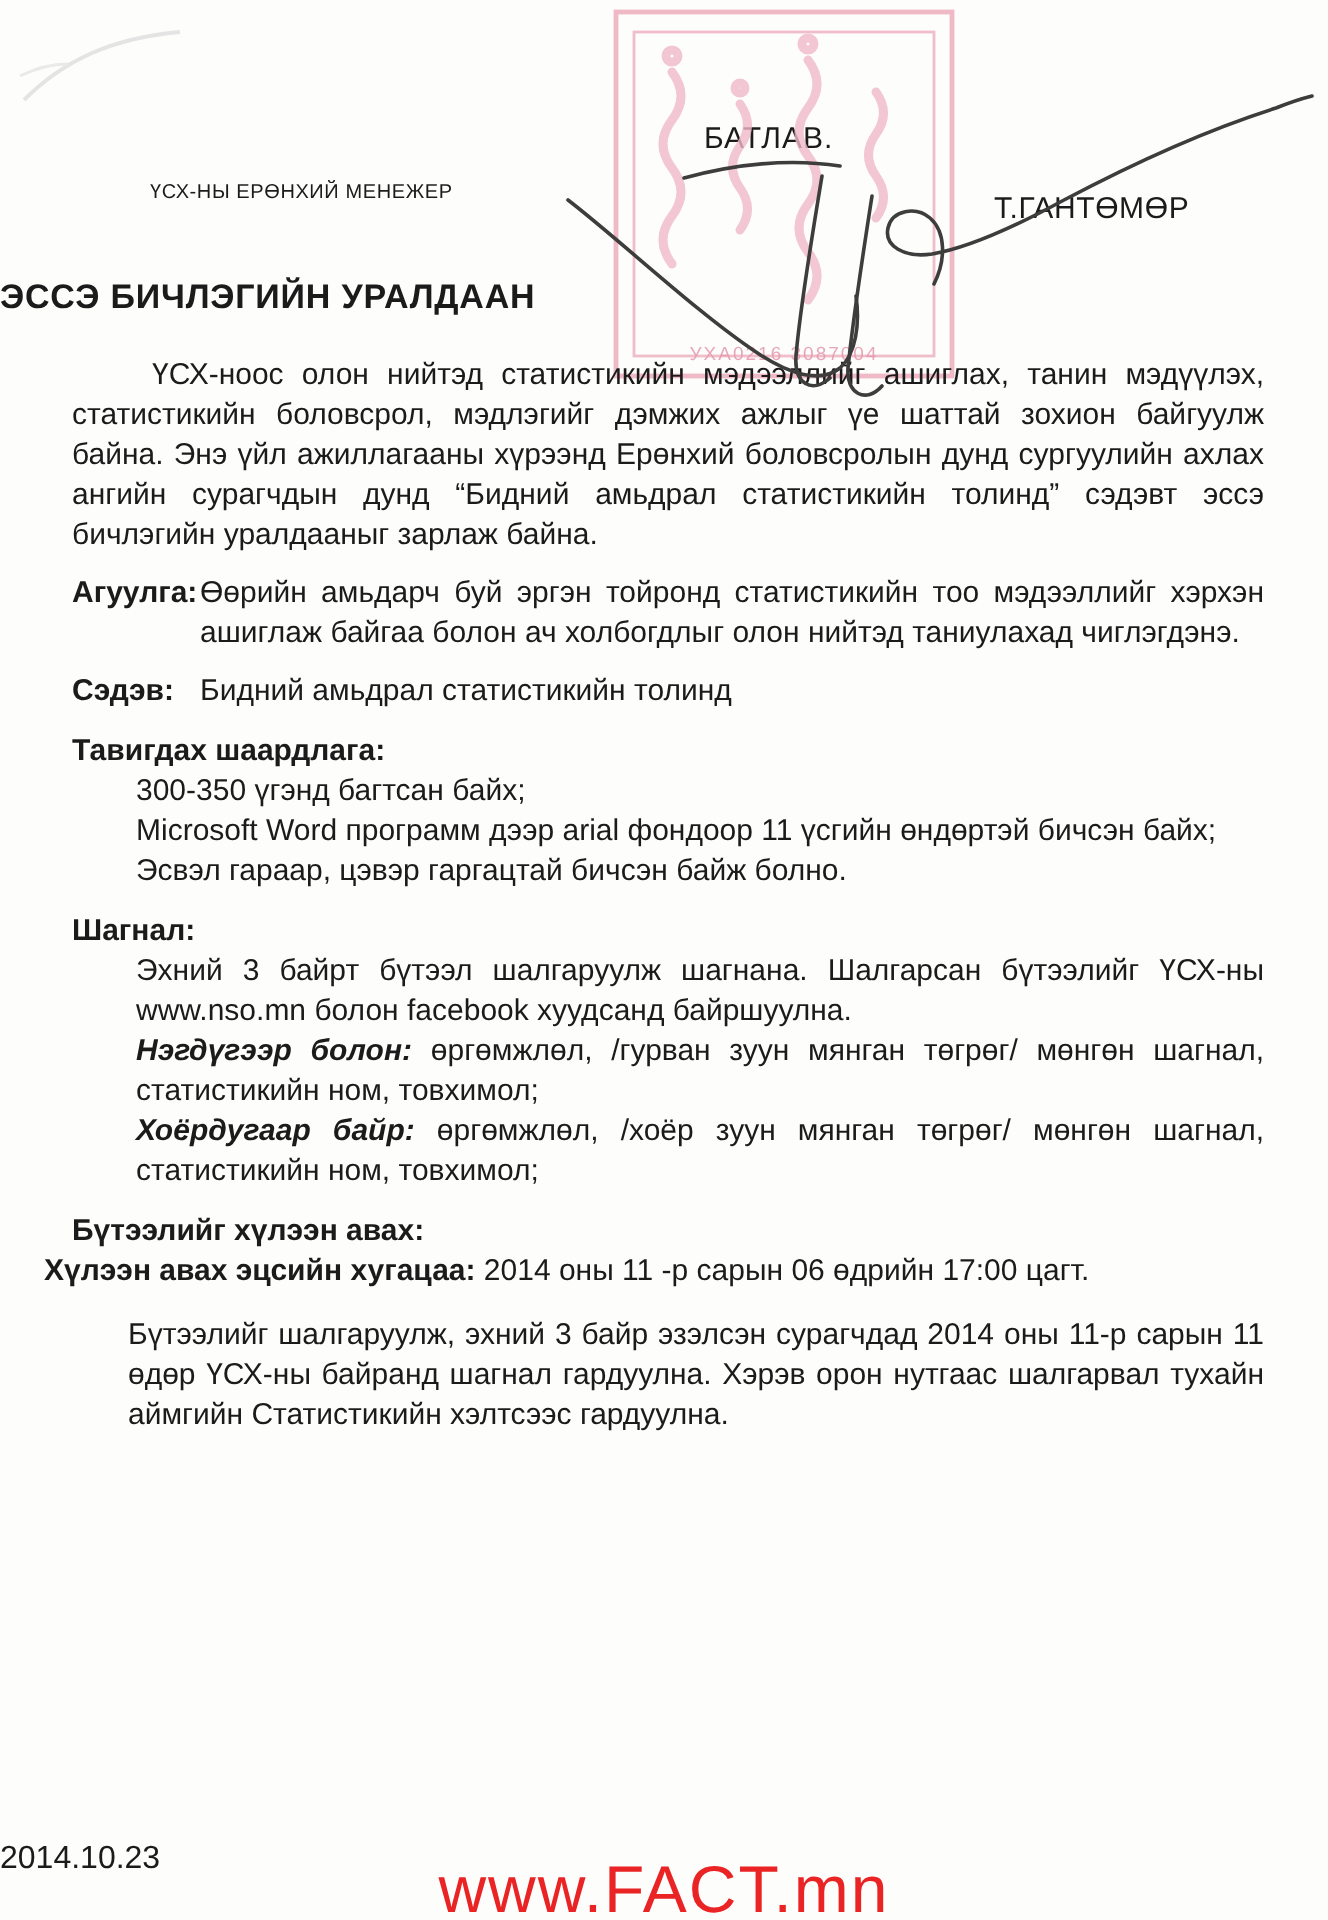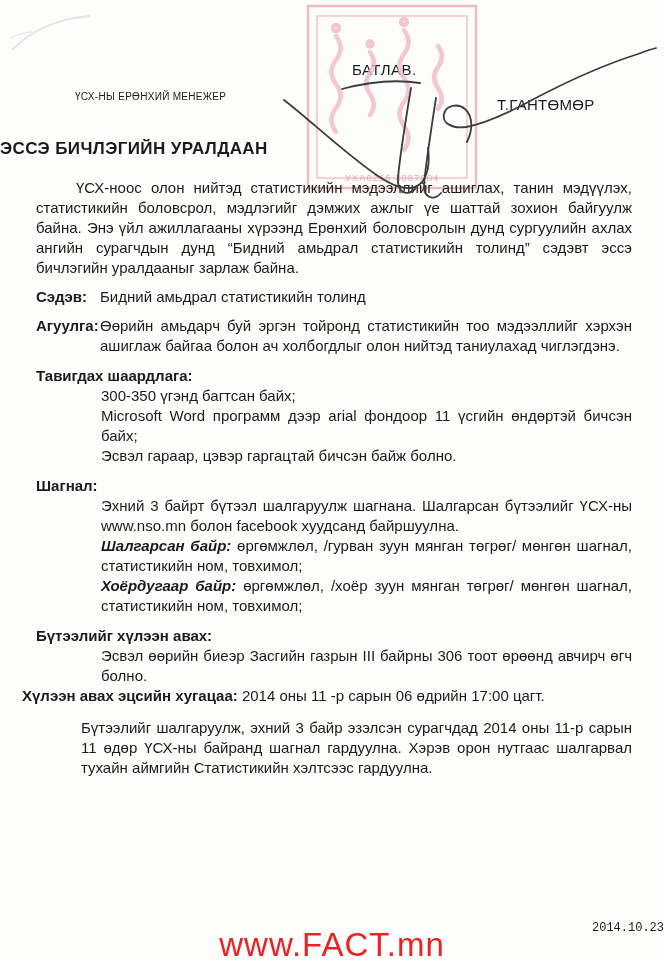--- a/index.html
+++ b/index.html
@@ -33,30 +33,30 @@
   
   .content {
     position:absolute; top:178px; left:36px; width:596px; z-index:2;
     font-size:15px; line-height:20px; text-align:justify;
   }
   .intro { text-indent:40px; }
   .row { display:flex; margin-top:9px; }
   .row .lbl { font-weight:bold; flex:0 0 64px; }
   .row .txt { flex:1; }
   .heading { font-weight:bold; margin-top:10px; }
-  .indent { margin-left:65px; }
+  .indent { margin-left:32px; }
   .prize-rank { font-weight:bold; font-style:italic; }
   .em { font-style:italic; }
   .deadline { margin-left:-14px; }
   .dlbl { font-weight:bold; }
-  .award { margin-top:12px; margin-left:45px; }
+  .award { margin-top:12px; margin-left:28px; }
 
   
-  .date { position:absolute; top:921px; left:0; width:100%; text-align:right;
-          font-size:12px; z-index:2;font-family:Liberation Mono, monospace; }
+  .date { position:absolute; top:921px; left:0; width:100%; text-align:left;
+          font-size:16px; z-index:2; }
   .watermark { position:absolute; top:926px; left:0; width:100%; text-align:center;
                font-size:33px; color:#ea2424; letter-spacing:1px; z-index:4; }
 </style>
 </head>
 <body>
 
 <div class="page">
 
   <svg class="artifact" width="90" height="50" viewBox="0 0 90 50">
     <path d="M 4 42 C 24 22, 48 11, 82 8" stroke="#dcdcdc" stroke-width="2" fill="none"></path>
@@ -93,46 +93,45 @@
       <path d="M 141 50 C 136 80, 130 116, 128 140 C 127 154, 136 159, 145 151"></path>
       <path d="M 166 60 C 161 92, 156 126, 154 146 C 153 159, 163 164, 171 155"></path>
     </g>
   </svg>
 
   <div class="content">
 
     <p class="intro">ҮСХ-ноос олон нийтэд статистикийн мэдээллийг ашиглах, танин мэдүүлэх, статистикийн боловсрол, мэдлэгийг дэмжих ажлыг үе шаттай зохион байгуулж байна. Энэ үйл ажиллагааны хүрээнд Ерөнхий боловсролын дунд сургуулийн ахлах ангийн сурагчдын дунд “Бидний амьдрал статистикийн толинд” сэдэвт эссэ бичлэгийн уралдааныг зарлаж байна.</p>
 
     <div class="row">
-      <span class="lbl">Сэдэв:</span>
-      <span class="txt">Бидний амьдрал статистикийн толинд</span>
+      <span class="lbl">Агуулга:</span>
+      <span class="txt">Өөрийн амьдарч буй эргэн тойронд статистикийн тоо мэдээллийг хэрхэн ашиглаж байгаа болон ач холбогдлыг олон нийтэд таниулахад чиглэгдэнэ.</span>
     </div>
 
     <div class="row">
-      <span class="lbl">Агуулга:</span>
-      <span class="txt">Өөрийн амьдарч буй эргэн тойронд статистикийн тоо мэдээллийг хэрхэн ашиглаж байгаа болон ач холбогдлыг олон нийтэд таниулахад чиглэгдэнэ.</span>
+      <span class="lbl">Сэдэв:</span>
+      <span class="txt">Бидний амьдрал статистикийн толинд</span>
     </div>
 
     <div class="heading">Тавигдах шаардлага:</div>
     <div class="indent">
       <div>300-350 үгэнд багтсан байх;</div>
       <div>Microsoft Word программ дээр arial фондоор 11 үсгийн өндөртэй бичсэн байх;</div>
       <div>Эсвэл гараар, цэвэр гаргацтай бичсэн байж болно.</div>
     </div>
 
     <div class="heading">Шагнал:</div>
     <div class="indent">
       <p>Эхний 3 байрт бүтээл шалгаруулж шагнана. Шалгарсан бүтээлийг ҮСХ-ны www.nso.mn болон facebook хуудсанд байршуулна.</p>
-      <p><span class="prize-rank">Шалгарсан байр:</span> <span>өргөмжлөл, /гурван зуун мянган төгрөг/ мөнгөн шагнал, статистикийн ном, товхимол;</span></p>
+      <p><span class="prize-rank">Нэгдүгээр болон:</span> <span>өргөмжлөл, /гурван зуун мянган төгрөг/ мөнгөн шагнал, статистикийн ном, товхимол;</span></p>
       <p><span class="prize-rank">Хоёрдугаар байр:</span> <span>өргөмжлөл, /хоёр зуун мянган төгрөг/ мөнгөн шагнал, статистикийн ном, товхимол;</span></p>
     </div>
 
     <div class="heading">Бүтээлийг хүлээн авах:</div>
     <div class="indent">
-      <p>Эсвэл өөрийн биеэр Засгийн газрын III байрны 306 тоот өрөөнд авчирч өгч болно.</p>
     </div>
 
     <div class="deadline">
       <span class="dlbl">Хүлээн авах эцсийн хугацаа:</span>
       <span>2014 оны 11 -р сарын 06 өдрийн 17:00 цагт.</span>
     </div>
 
     <p class="award">Бүтээлийг шалгаруулж, эхний 3 байр эзэлсэн сурагчдад 2014 оны 11-р сарын 11 өдөр ҮСХ-ны байранд шагнал гардуулна. Хэрэв орон нутгаас шалгарвал тухайн аймгийн Статистикийн хэлтсээс гардуулна.</p>
 
   </div>

